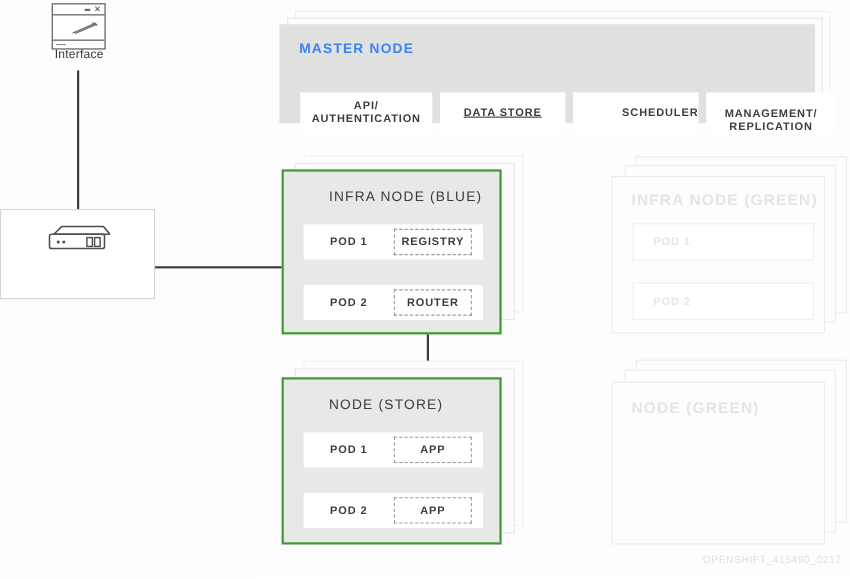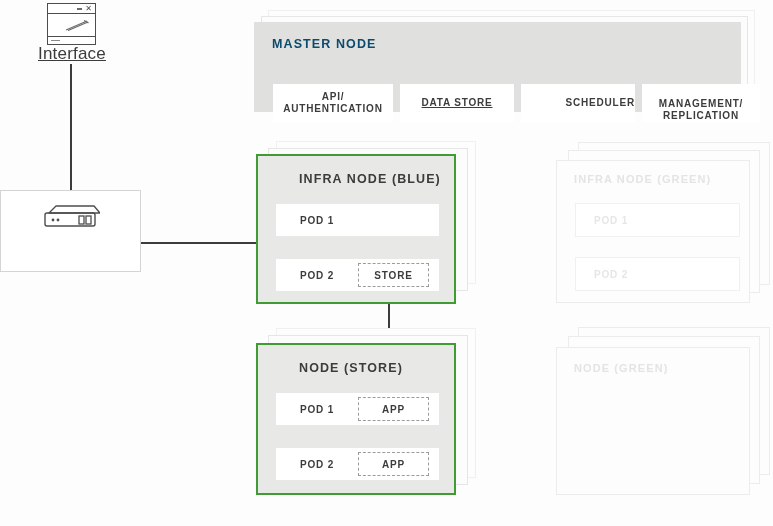--- a/index.html
+++ b/index.html
@@ -46,21 +46,21 @@
   #interface-icon .sb-dash {
     position: absolute; left: 3px; top: 2.5px; width: 9px; height: 1.5px;
     background: #8a8a8a;
   }
   #interface-icon .pencil {
     position: absolute; left: 17px; top: 16px; width: 24px; height: 11px;
   }
   #interface-label {
     left: 20px; top: 44px; width: 104px;
     text-align: center;
-    font-size: 17px; color: #3c3c3c; letter-spacing: 0.2px; text-decoration: underline;
+    font-size: 11px; color: #3c3c3c; letter-spacing: 0.2px;
   }
 
   
   .line-v { position: absolute; background: #3c3c3c; width: 2px; }
   .line-h { position: absolute; background: #3c3c3c; height: 2px; }
 
   
   #load-balancer {
     left: 0px; top: 190px; width: 141px; height: 82px;
     border: 1px solid #d4d4d4;
@@ -79,40 +79,40 @@
   }
   .sheet.faint { border-color: #f0f0f0; background: #fdfdfd; }
 
   
   #master-node {
     left: 254px; top: 22px; width: 487px; height: 90px;
     background: #e0e0de;
   }
   #master-node-title {
     left: 272px; top: 37px;
-    font-size: 12.5px; font-weight: bold; color: #0c4a6e;
+    font-size: 12.5px; font-weight: bold; color: #3b82f6;
     letter-spacing: 1.1px;
   }
   .mn-comp {
     position: absolute; top: 62px; height: 38px;
     background: #ffffff;
     display: flex; align-items: center; justify-content: center;
     text-align: center;
     font-size: 10px; font-weight: bold; color: #3c3c3c;
     letter-spacing: 0.8px; line-height: 12px;
   }
 
   
   .node-box {
     border: 2px solid #3f9c35;
     background: #e8e8e6;
   }
   .node-title {
     position: absolute;
-    font-size: 12.5px; font-weight: bold; color: #3c3c3c;
+    font-size: 12.5px; font-weight: normal; color: #3c3c3c;
     letter-spacing: 1.1px;
     padding-left: 24px;
   }
   .pod-row {
     position: absolute; height: 32px;
     background: #ffffff;
     display: flex; align-items: center;
   }
   .pod-name {
     width: 82px; text-align: center;
@@ -125,21 +125,21 @@
     font-size: 10px; font-weight: bold; color: #3c3c3c; letter-spacing: 0.8px;
   }
 
   
   .node-box-ghost {
     border: 1px solid #ececec;
     background: #fdfdfd;
   }
   .node-title-ghost {
     position: absolute;
-    font-size: 11px; font-weight: bold; color: #e4e4e4;
+    font-size: 14px; font-weight: bold; color: #e4e4e4;
     letter-spacing: 1.1px;
   }
   .pod-row-ghost {
     position: absolute; height: 32px;
     background: #ffffff;
     border: 1px solid #f0f0f0;
     display: flex; align-items: center;
   }
   .pod-name-ghost {
     margin-left: 18px;
@@ -216,24 +216,25 @@
     </div>
   </div>
   <div class="abs" id="master-node-title">MASTER NODE</div>
 
   <div class="abs sheet faint" style="left:276px; top:141px; width:200px; height:143px;"></div>
   <div class="abs sheet" style="left:268px; top:148px; width:200px; height:143px;"></div>
 
   <div class="abs node-box" style="left:256px; top:154px; width:200px; height:150px;">
     <div class="pod-row" style="left:18px; top:48px; width:163px;">
       <span class="pod-name">POD 1</span>
+      <span class="pod-slot">REGISTRY</span>
     </div>
     <div class="pod-row" style="left:18px; top:103px; width:163px;">
       <span class="pod-name">POD 2</span>
-      <span class="pod-slot">STORE</span>
+      <span class="pod-slot">ROUTER</span>
     </div>
   </div>
   <div class="abs node-title" style="left:275px; top:172px;">INFRA NODE (BLUE)</div>
 
   <div class="abs sheet faint" style="left:276px; top:328px; width:200px; height:150px;"></div>
   <div class="abs sheet" style="left:268px; top:335px; width:200px; height:150px;"></div>
 
   <div class="abs node-box" style="left:256px; top:343px; width:200px; height:152px;">
     <div class="pod-row" style="left:18px; top:48px; width:163px;">
       <span class="pod-name">POD 1</span>
@@ -258,14 +259,15 @@
     </div>
   </div>
   <div class="abs node-title-ghost" style="left:574px; top:173px;">INFRA NODE (GREEN)</div>
 
   <div class="abs node-box-ghost" style="left:578px; top:327px; width:192px; height:148px;"></div>
   <div class="abs node-box-ghost" style="left:568px; top:336px; width:192px; height:148px;"></div>
 
   <div class="abs node-box-ghost" style="left:556px; top:347px; width:194px; height:148px;"></div>
   <div class="abs node-title-ghost" style="left:574px; top:362px;">NODE (GREEN)</div>
 
+  <div class="abs" id="watermark">OPENSHIFT_415490_0217</div>
 
 </div>
 
 </body></html>

